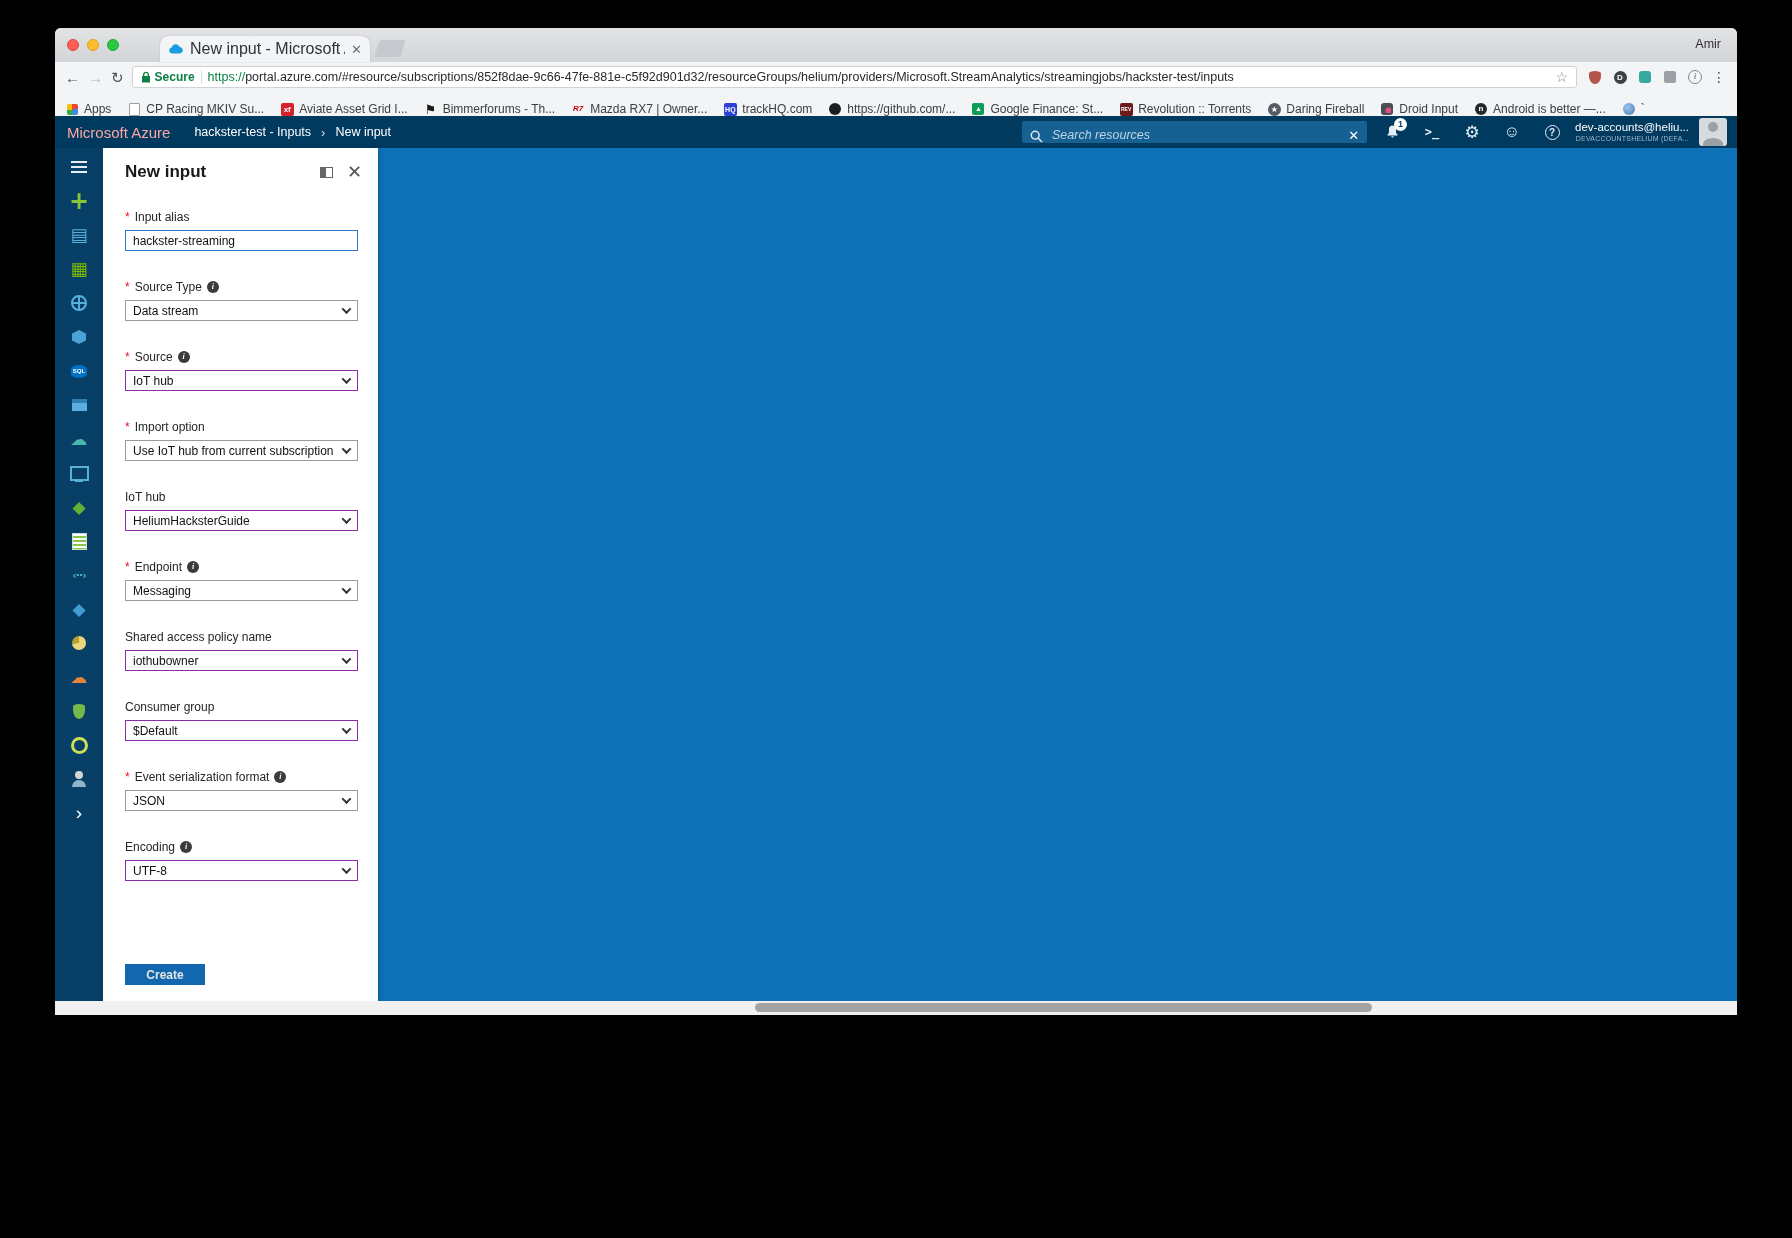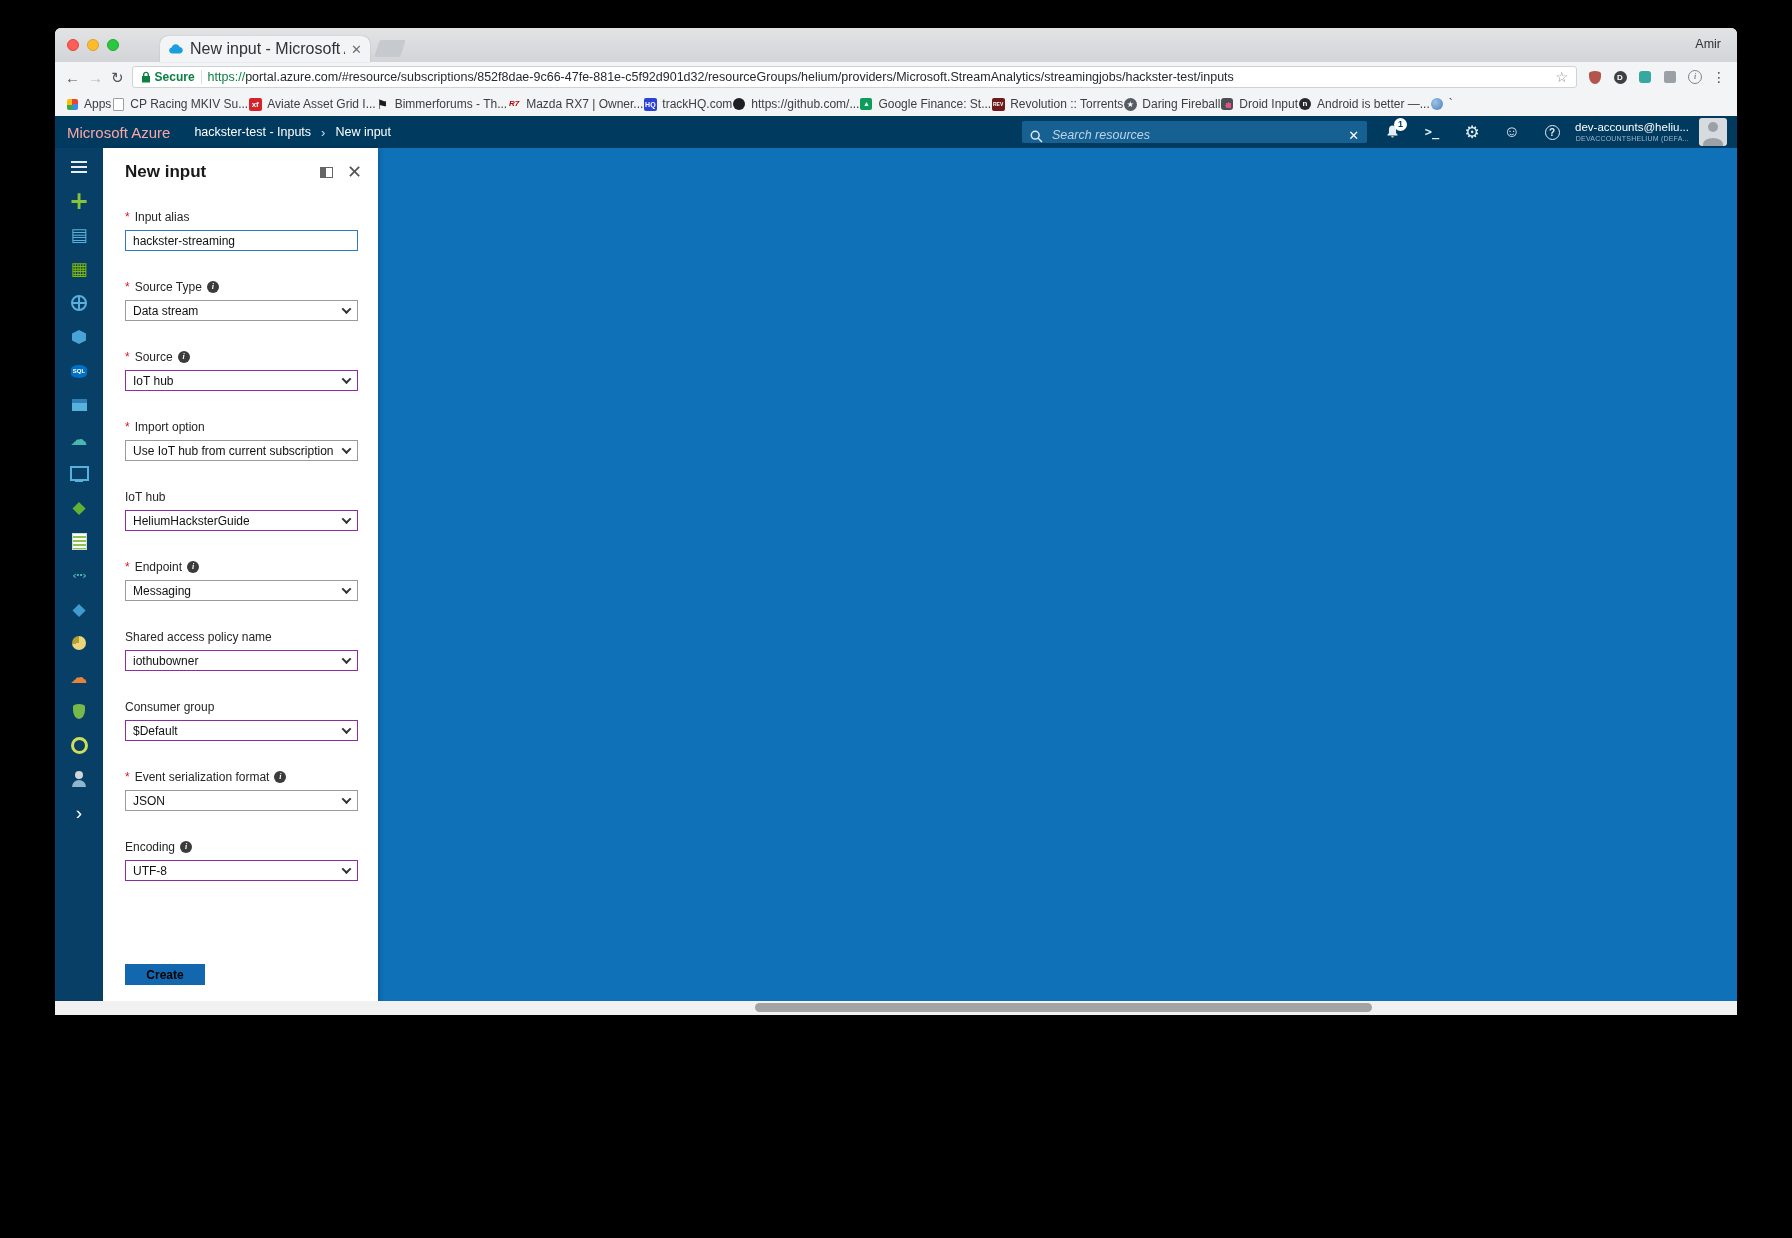--- a/index.html
+++ b/index.html
@@ -41,21 +41,21 @@
   .ei{width:16px;height:16px;display:inline-flex;align-items:center;justify-content:center;cursor:pointer;}
   .ei.k-ext1::before{content:"";width:12px;height:13px;background:#b3554d;border-radius:50% 50% 50% 50%/20% 20% 60% 60%;}
   .ei.k-ext2::before{content:"D";width:13px;height:13px;border-radius:50%;background:#3c4043;color:#fff;
     font:bold 8px/13px "Liberation Sans",sans-serif;text-align:center;}
   .ei.k-ext3::before{content:"";width:12px;height:12px;border-radius:3px;background:#35a8a0;}
   .ei.k-ext4::before{content:"";width:12px;height:12px;border-radius:2px;background:#9aa0a6;}
   .ei.k-ext5::before{content:"i";width:12px;height:12px;border-radius:50%;border:1.5px solid #80868b;
     color:#80868b;font:italic bold 8px/11px "Liberation Serif",serif;text-align:center;}
   .menu3{font-size:14px;color:#505357;letter-spacing:1px;cursor:pointer;}
 
-  .bookmarks{height:24px;background:#f3f4f6;display:flex;align-items:center;padding:0 10px;gap:0;overflow:hidden;}
+  .bookmarks{height:24px;background:#f3f4f6;display:flex;align-items:flex-end;padding:0 10px;gap:16px;overflow:hidden;}
   .bm{display:flex;align-items:center;font-size:12px;color:#3c4043;white-space:nowrap;cursor:pointer;}
   .bi{width:14px;height:14px;display:inline-flex;align-items:center;justify-content:center;margin-right:5px;flex:none;}
   .bi.k-apps::before{content:"";width:11px;height:11px;border-radius:2px;
     background:conic-gradient(#ea4335 0 25%,#4285f4 0 50%,#34a853 0 75%,#fbbc05 0);}
   .bi.k-page::before{content:"";width:9px;height:11px;background:#fff;border:1px solid #9aa0a6;border-radius:1px;}
   .bi.k-xf::before{content:"xf";width:13px;height:13px;border-radius:2px;background:#d5222b;color:#fff;
     font:bold 8px/13px "Liberation Sans",sans-serif;text-align:center;}
   .bi.k-flag::before{content:"⚑";color:#1b1b1b;font-size:13px;}
   .bi.k-rx7::before{content:"R7";color:#c00000;font:italic bold 8px/1 "Liberation Sans",sans-serif;}
   .bi.k-hq::before{content:"HQ";width:13px;height:13px;border-radius:2px;background:#2c41d8;color:#fff;
@@ -146,21 +146,21 @@
   .info{width:12px;height:12px;border-radius:50%;background:#3b3b3b;color:#fff;flex:none;
     font:italic bold 8px/12px "Liberation Serif",serif;text-align:center;}
   .control{height:21px;border:1px solid #999;background:#fff;display:flex;align-items:center;
     padding:0 7px;cursor:pointer;}
   .control .val{font-size:12px;color:#111;white-space:nowrap;overflow:hidden;flex:1;}
   .control .chev{width:7px;height:7px;border-right:2px solid #333;border-bottom:2px solid #333;
     transform:rotate(45deg) translate(-1px,-1px);flex:none;margin-left:6px;}
   .control.disabled{background:#e4e4e4;cursor:default;}
   .control.disabled .val{color:#6b6b6b;font-size:10px;letter-spacing:.5px;}
   .blade-foot{margin-top:auto;padding:0 20px 30px 22px;}
-  .create-btn{width:80px;height:21px;background:#1267ae;color:#000000;border:0;font-size:12px;font-weight:bold;
+  .create-btn{width:80px;height:21px;background:#1267ae;color:#e5e5e5;border:0;font-size:12px;font-weight:bold;
     font-family:"Liberation Sans",sans-serif;cursor:pointer;display:block;}
 
   .main-canvas{flex:1;background:#0f72b9;}
 
   .hscroll{position:absolute;left:0;right:0;bottom:0;height:14px;background:#f1f1f1;z-index:5;}
   .hthumb{position:absolute;top:2px;left:700px;width:617px;height:9px;border-radius:5px;background:#a3a3a3;cursor:pointer;}
 
   svg{display:block;}
 </style>
 </head>

